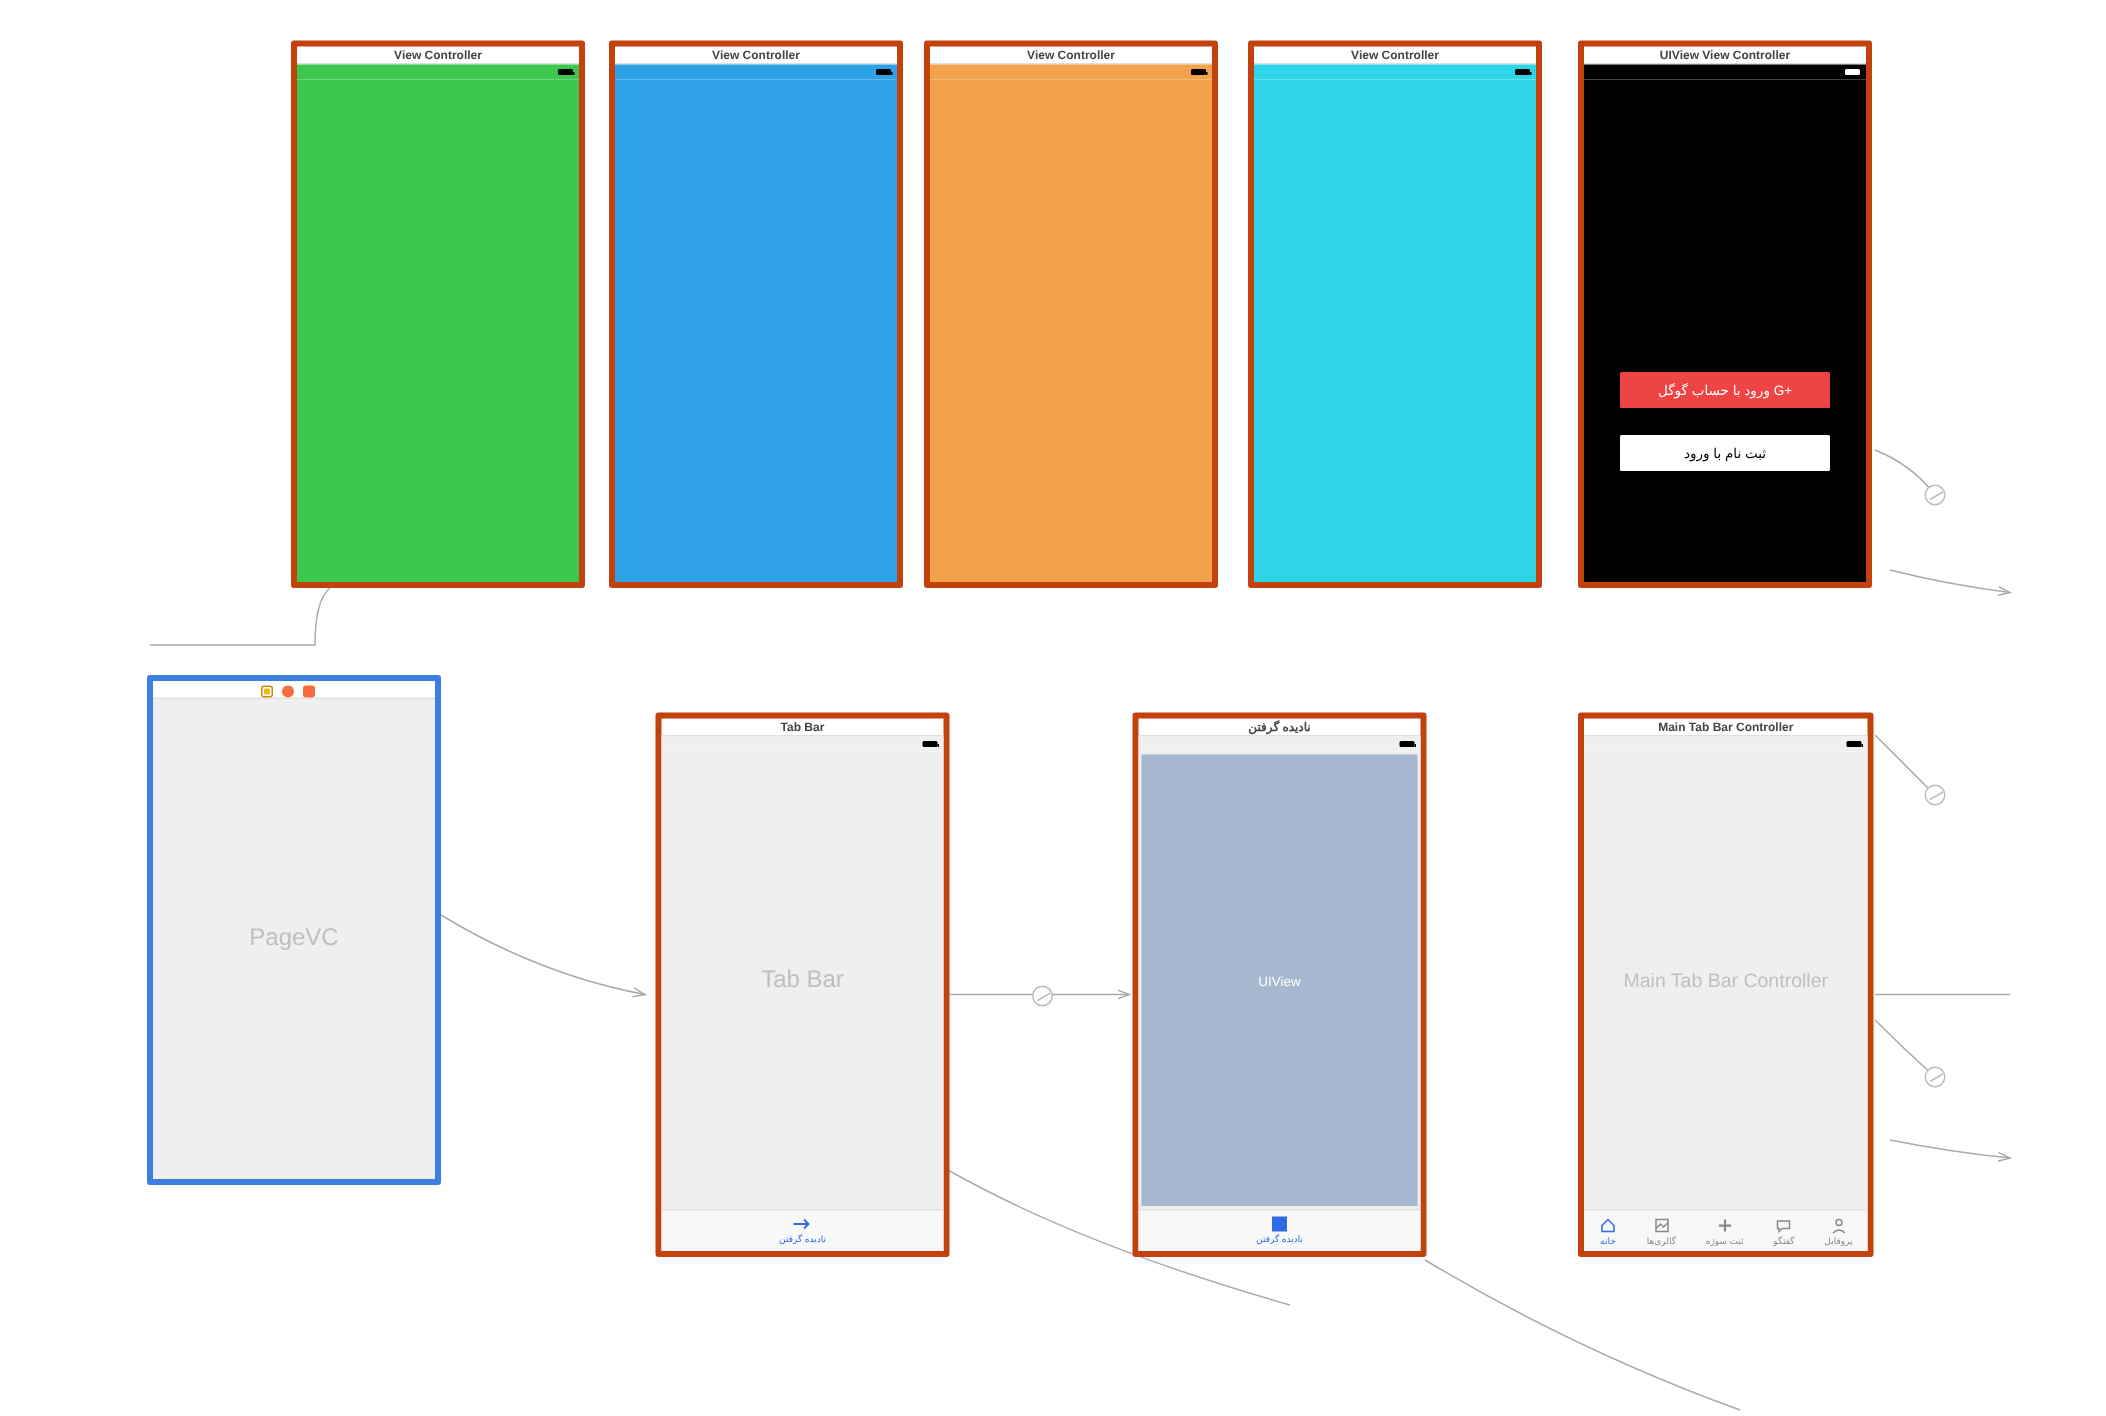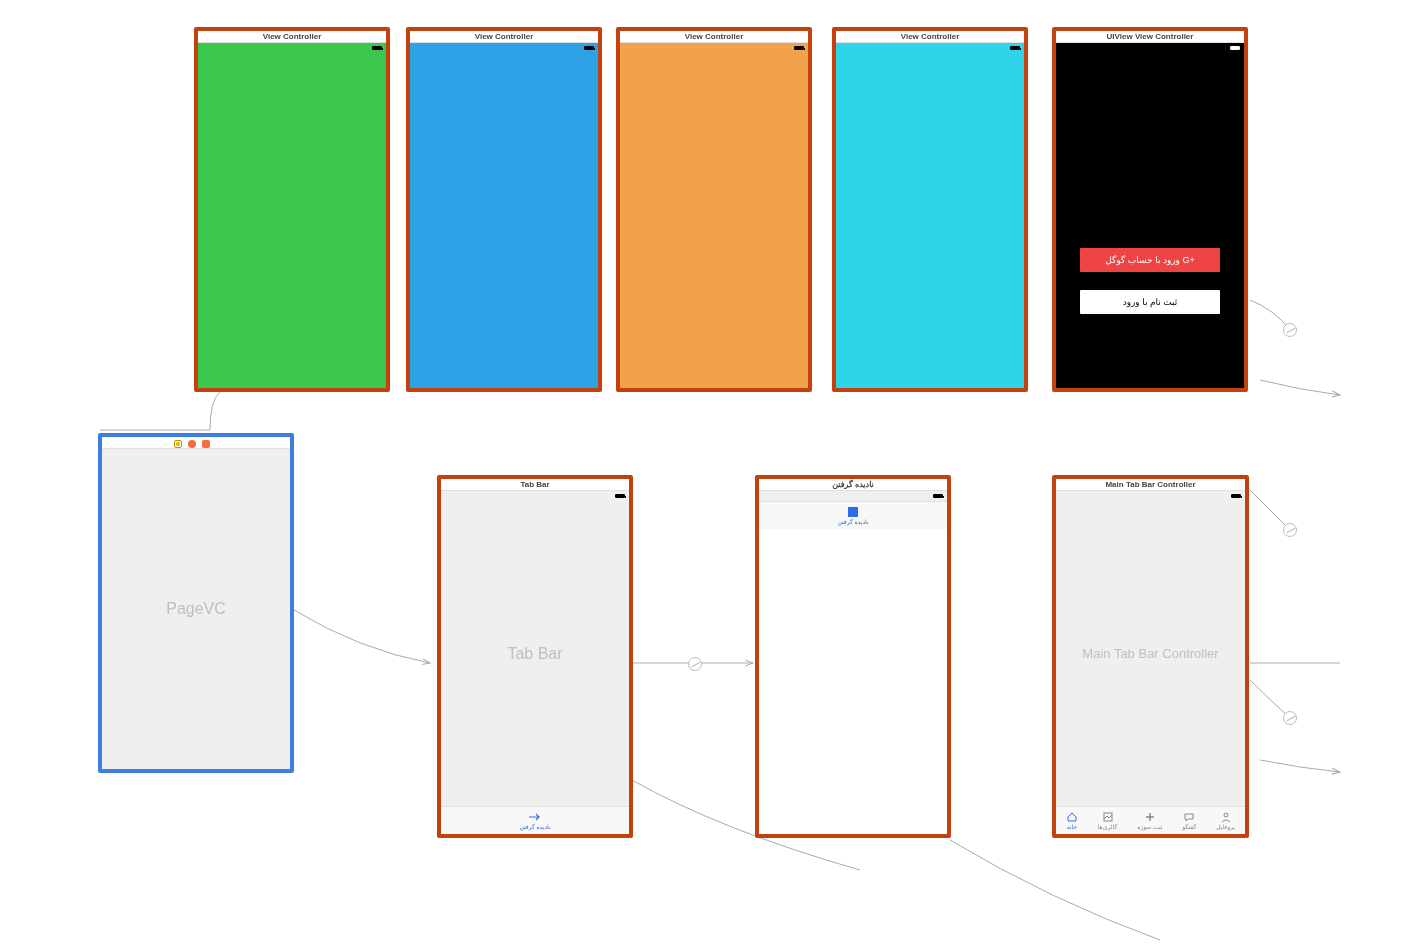--- a/index.html
+++ b/index.html
@@ -164,21 +164,21 @@
   <div class="scene-title">UIView View Controller</div>
   <div class="status-bar" style="background:#000">
       <span class="battery" style="background:#fff;border-color:#fff"></span>
     </div>
   <div class="screen-body" style="background:#000; flex-direction:column; justify-content:center; gap:18px; padding-top:120px;">
     <div class="login-btn" style="background:#ef4444;color:#fff;">ورود با حساب گوگل  G+</div>
     <div class="login-btn" style="background:#fff;color:#000;">ثبت نام با ورود</div>
   </div>
 </div>
 
-<div class="scene" style="left:98px; top:433px; width:196px; height:340px; border-color:#3d7fe0;">
+<div class="scene" style="left:98px; top:450px; width:196px; height:340px; border-color:#3d7fe0;">
   <div style="height:12px;border-bottom:1px solid #e0e0e0;position:relative;">
     <div class="sel-dots">
       <span style="background:#fff;border:1px solid #c98f00;">
           <span style="display:block;width:4px;height:4px;margin:1px auto;background:#f2b600;border-radius:1px;"></span>
         </span>
       <span style="background:#f76b3c;border-radius:50%;"></span>
       <span style="background:#f76b3c;"></span>
     </div>
   </div>
   <div class="screen-body" style="background:#efefef;">
@@ -200,20 +200,25 @@
       </svg>
     <span class="single-tab-label">نادیده گرفتن</span>
   </div>
 </div>
 
 <div class="scene" style="left:755px; top:475px; width:196px; height:363px;">
   <div class="scene-title">نادیده گرفتن</div>
   <div class="status-bar" style="background:#efefef;">
       <span class="battery"></span>
     </div>
+  <div class="screen-body" style="background:#efefef; padding:2px;">
+    <div style="width:100%;height:100%;background:#a6b8cf;display:flex;align-items:center;justify-content:center;">
+      <span style="font-size:9px;color:#fff;font-weight:500;">UIView</span>
+    </div>
+  </div>
   <div class="tabbar" style="flex-direction:column;justify-content:center;">
     <span style="width:10px;height:10px;background:#2e6be6;"></span>
     <span class="single-tab-label">نادیده گرفتن</span>
   </div>
 </div>
 
 <div class="scene" style="left:1052px; top:475px; width:197px; height:363px;">
   <div class="scene-title">Main Tab Bar Controller</div>
   <div class="status-bar" style="background:#efefef;">
       <span class="battery"></span>

